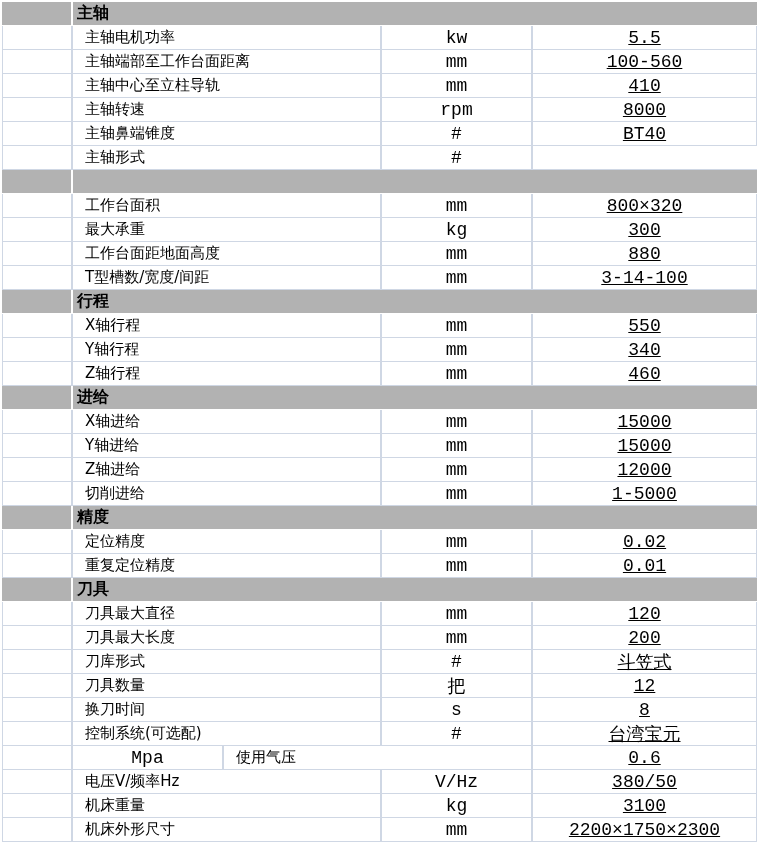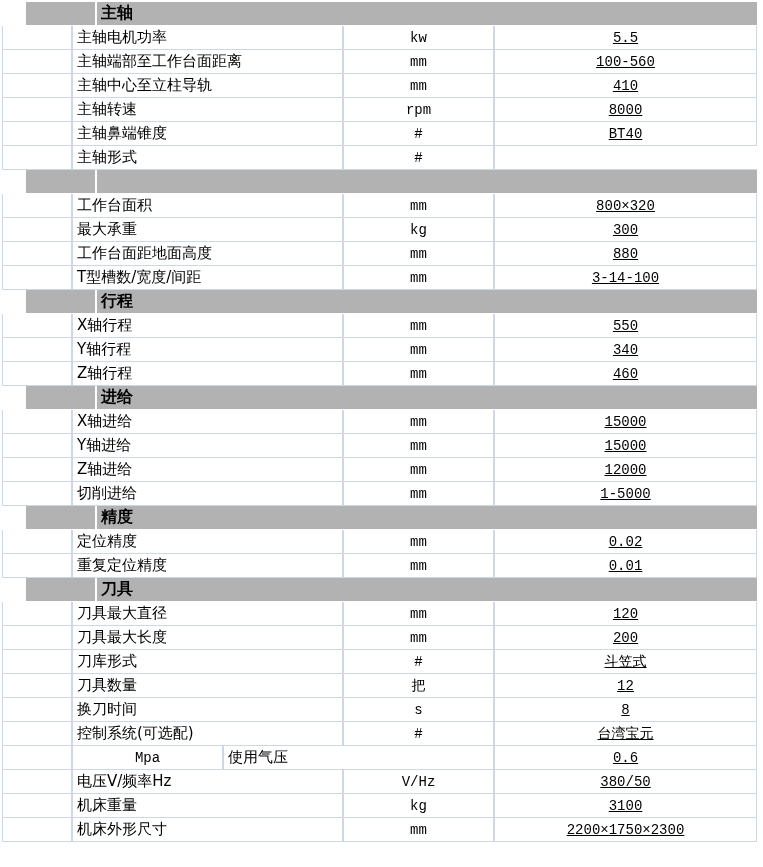--- a/index.html
+++ b/index.html
@@ -22,21 +22,20 @@
   }
   .row {
     display: flex;
     height: 24px;
     box-sizing: border-box;
     align-items: stretch;
   }
   .section-row {
     background: var(--header-bg, #b2b2b2);
     border-bottom: 1px solid #ffffff;
-    margin-left: 24px;
   }
   .data-row {
     background: #ffffff;
     border-bottom: 1px solid var(--grid, #cfd7e4);
   }
   .cell {
     box-sizing: border-box;
     display: flex;
     align-items: center;
     overflow: hidden;
@@ -44,23 +43,23 @@
   }
   .c0 { width: 71px; }
   .data-row .c0 {
     border-left: 1px solid var(--grid, #cfd7e4);
     border-right: 2px solid var(--grid, #cfd7e4);
   }
   .section-row .c0 {
     border-right: 2px solid #ffffff;
   }
   .c1 {
-    width: 271px;
+    width: 309px;
     border-right: 2px solid var(--grid, #cfd7e4);
-    padding-left: 4px;
+    padding-left: 12px;
     font-size: 15px;
   }
   .c2 {
     width: 151px;
     border-right: 2px solid var(--grid, #cfd7e4);
     justify-content: center;
   }
   .c3 {
     flex: 1;
     border-right: 1px solid var(--grid, #cfd7e4);
@@ -70,21 +69,21 @@
   .section-title {
     flex: 1;
     display: flex;
     align-items: center;
     padding-left: 4px;
     font-size: 16px;
     font-weight: bold;
   }
   .mono {
     font-family: "Liberation Mono", "DejaVu Sans Mono", monospace;
-    font-size: 14px;
+    font-size: 18px;
   }
 </style>
 </head>
 <body>
 
 <div id="spec-table">
     <div class="row section-row">
       <div class="cell c0"></div>
       <div class="section-title">主轴</div>
     </div>

